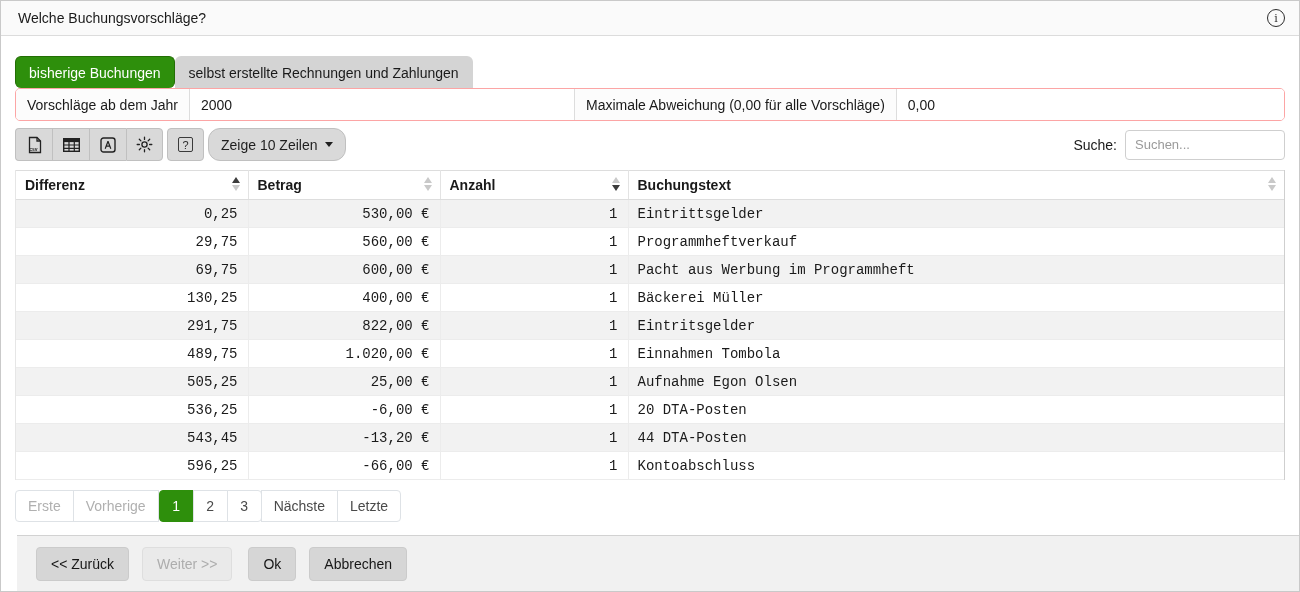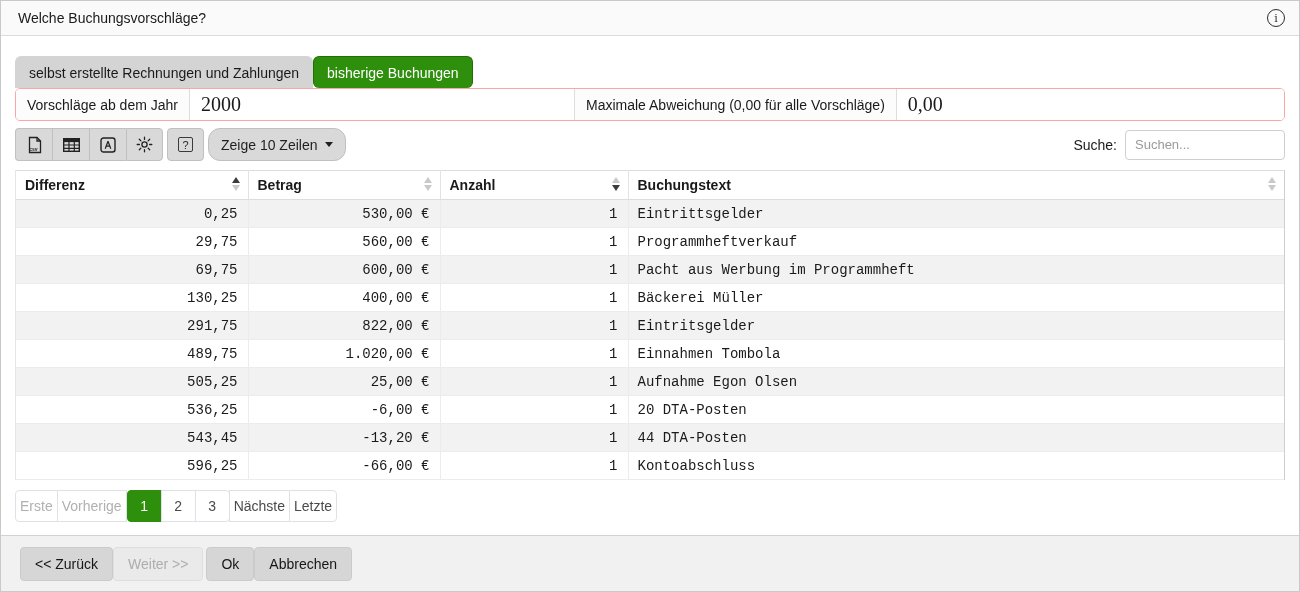--- a/index.html
+++ b/index.html
@@ -32,22 +32,22 @@
   .filter-row {
     display:flex; height:33px; border:1px solid #fca5a5; border-radius:5px; overflow:hidden;
     align-items:stretch; font-size:14px;
   }
   .filter-label {
     display:flex; align-items:center; padding:0 11px; background:#fcfcfc;
     border-right:1px solid #ddd; white-space:nowrap; color:#1a1a1a;
   }
   .filter-label.mid { border-left:1px solid #ddd; }
   .filter-input {
-    border:none; outline:none; flex:1; padding:0 11px; font-size:20px;
-    font-family:Liberation Serif, serif; color:#1a1a1a; background:#fff; min-width:0;
+    border:none; outline:none; flex:1; padding:0 11px; font-size:14px;
+    font-family:Liberation Sans, sans-serif; color:#1a1a1a; background:#fff; min-width:0;
   }
   .filter-input.year { flex:0 0 384px; }
   
   .toolbar { display:flex; align-items:center; margin-top:7px; }
   .btn-gray {
     background:#d9d9d9; border:1px solid #c0c0c0; height:33px;
     display:flex; align-items:center; justify-content:center; cursor:pointer; color:#1f1f1f;
   }
   .icon-group { display:flex; }
   .icon-group .btn-gray { width:37px; border-radius:0; border-right-width:0; }
@@ -88,33 +88,33 @@
     height:28px; padding:0 10px 0 9px; border-bottom:1px solid #ececec; border-right:1px solid #ececec;
     white-space:nowrap; overflow:hidden;font-family:Liberation Mono, monospace;
   }
   tbody td:last-child { border-right:none; }
   tbody tr.odd { background:#f2f2f2; }
   td.num { text-align:right; }
   td.txt { text-align:left; }
   
   .pagination { display:flex; margin-top:10px; }
   .pagination button {
-    background:#fff; border:1px solid #dee2e6; height:32px; padding:0 4px;
+    background:#fff; border:1px solid #dee2e6; height:32px; padding:0 12px;
     font-size:14px; font-family:"Liberation Sans", sans-serif; color:#4a4a4a; cursor:pointer; margin-left:-1px;
   }
   .pagination button:first-child { margin-left:0; border-radius:4px 0 0 4px; }
   .pagination button:last-child { border-radius:0 4px 4px 0; }
   .pagination button.disabled { color:#b0b0b0; cursor:default; }
   .pagination button.page-btn { min-width:35px; padding:0 10px; }
   .pagination button.active { background:#2e8f0c; border-color:#2e8f0c; color:#fff; }
   .pages-wrap { display:contents; }
   
   .footer {
-    position:absolute; left:0; right:0; bottom:0; height:56px; background:#f1f1f1;
-    border-top:1px solid #d2d2d2; display:flex; align-items:center; padding:0 19px; gap:0;
+    position:absolute; left:16px; right:0; bottom:0; height:56px; background:#f1f1f1;
+    border-top:1px solid #d2d2d2; display:flex; align-items:center; padding:0 19px; gap:13px;
   }
   .footer button {
     height:34px; padding:0 14px; font-size:14px; font-family:"Liberation Sans", sans-serif;
     background:#d6d6d6; color:#161616; border:1px solid #cbcbcb; border-radius:4px; cursor:pointer;
   }
   .footer button.disabled { background:#eaeaea; color:#adadad; border-color:#dedede; cursor:default; }
   .footer button.ok { margin-left:3px; }
   
   .ico { display:block; }
 </style>
@@ -125,22 +125,22 @@
 
   <div class="titlebar">
     <span>Welche Buchungsvorschläge?</span>
     <span class="spacer"></span>
     <span class="info-icon">i</span>
   </div>
 
   <div class="content">
 
     <div class="tabs">
+      <div class="tab active">bisherige Buchungen</div>
       <div class="tab inactive">selbst erstellte Rechnungen und Zahlungen</div>
-      <div class="tab active">bisherige Buchungen</div>
     </div>
 
     <div class="filter-row">
       <div class="filter-label">Vorschläge ab dem Jahr</div>
       <input class="filter-input year" type="text" value="2000" style="">
       <div class="filter-label mid">Maximale Abweichung (0,00 für alle Vorschläge)</div>
       <input class="filter-input" type="text" value="0,00" style="">
     </div>
 
     <div class="toolbar">

